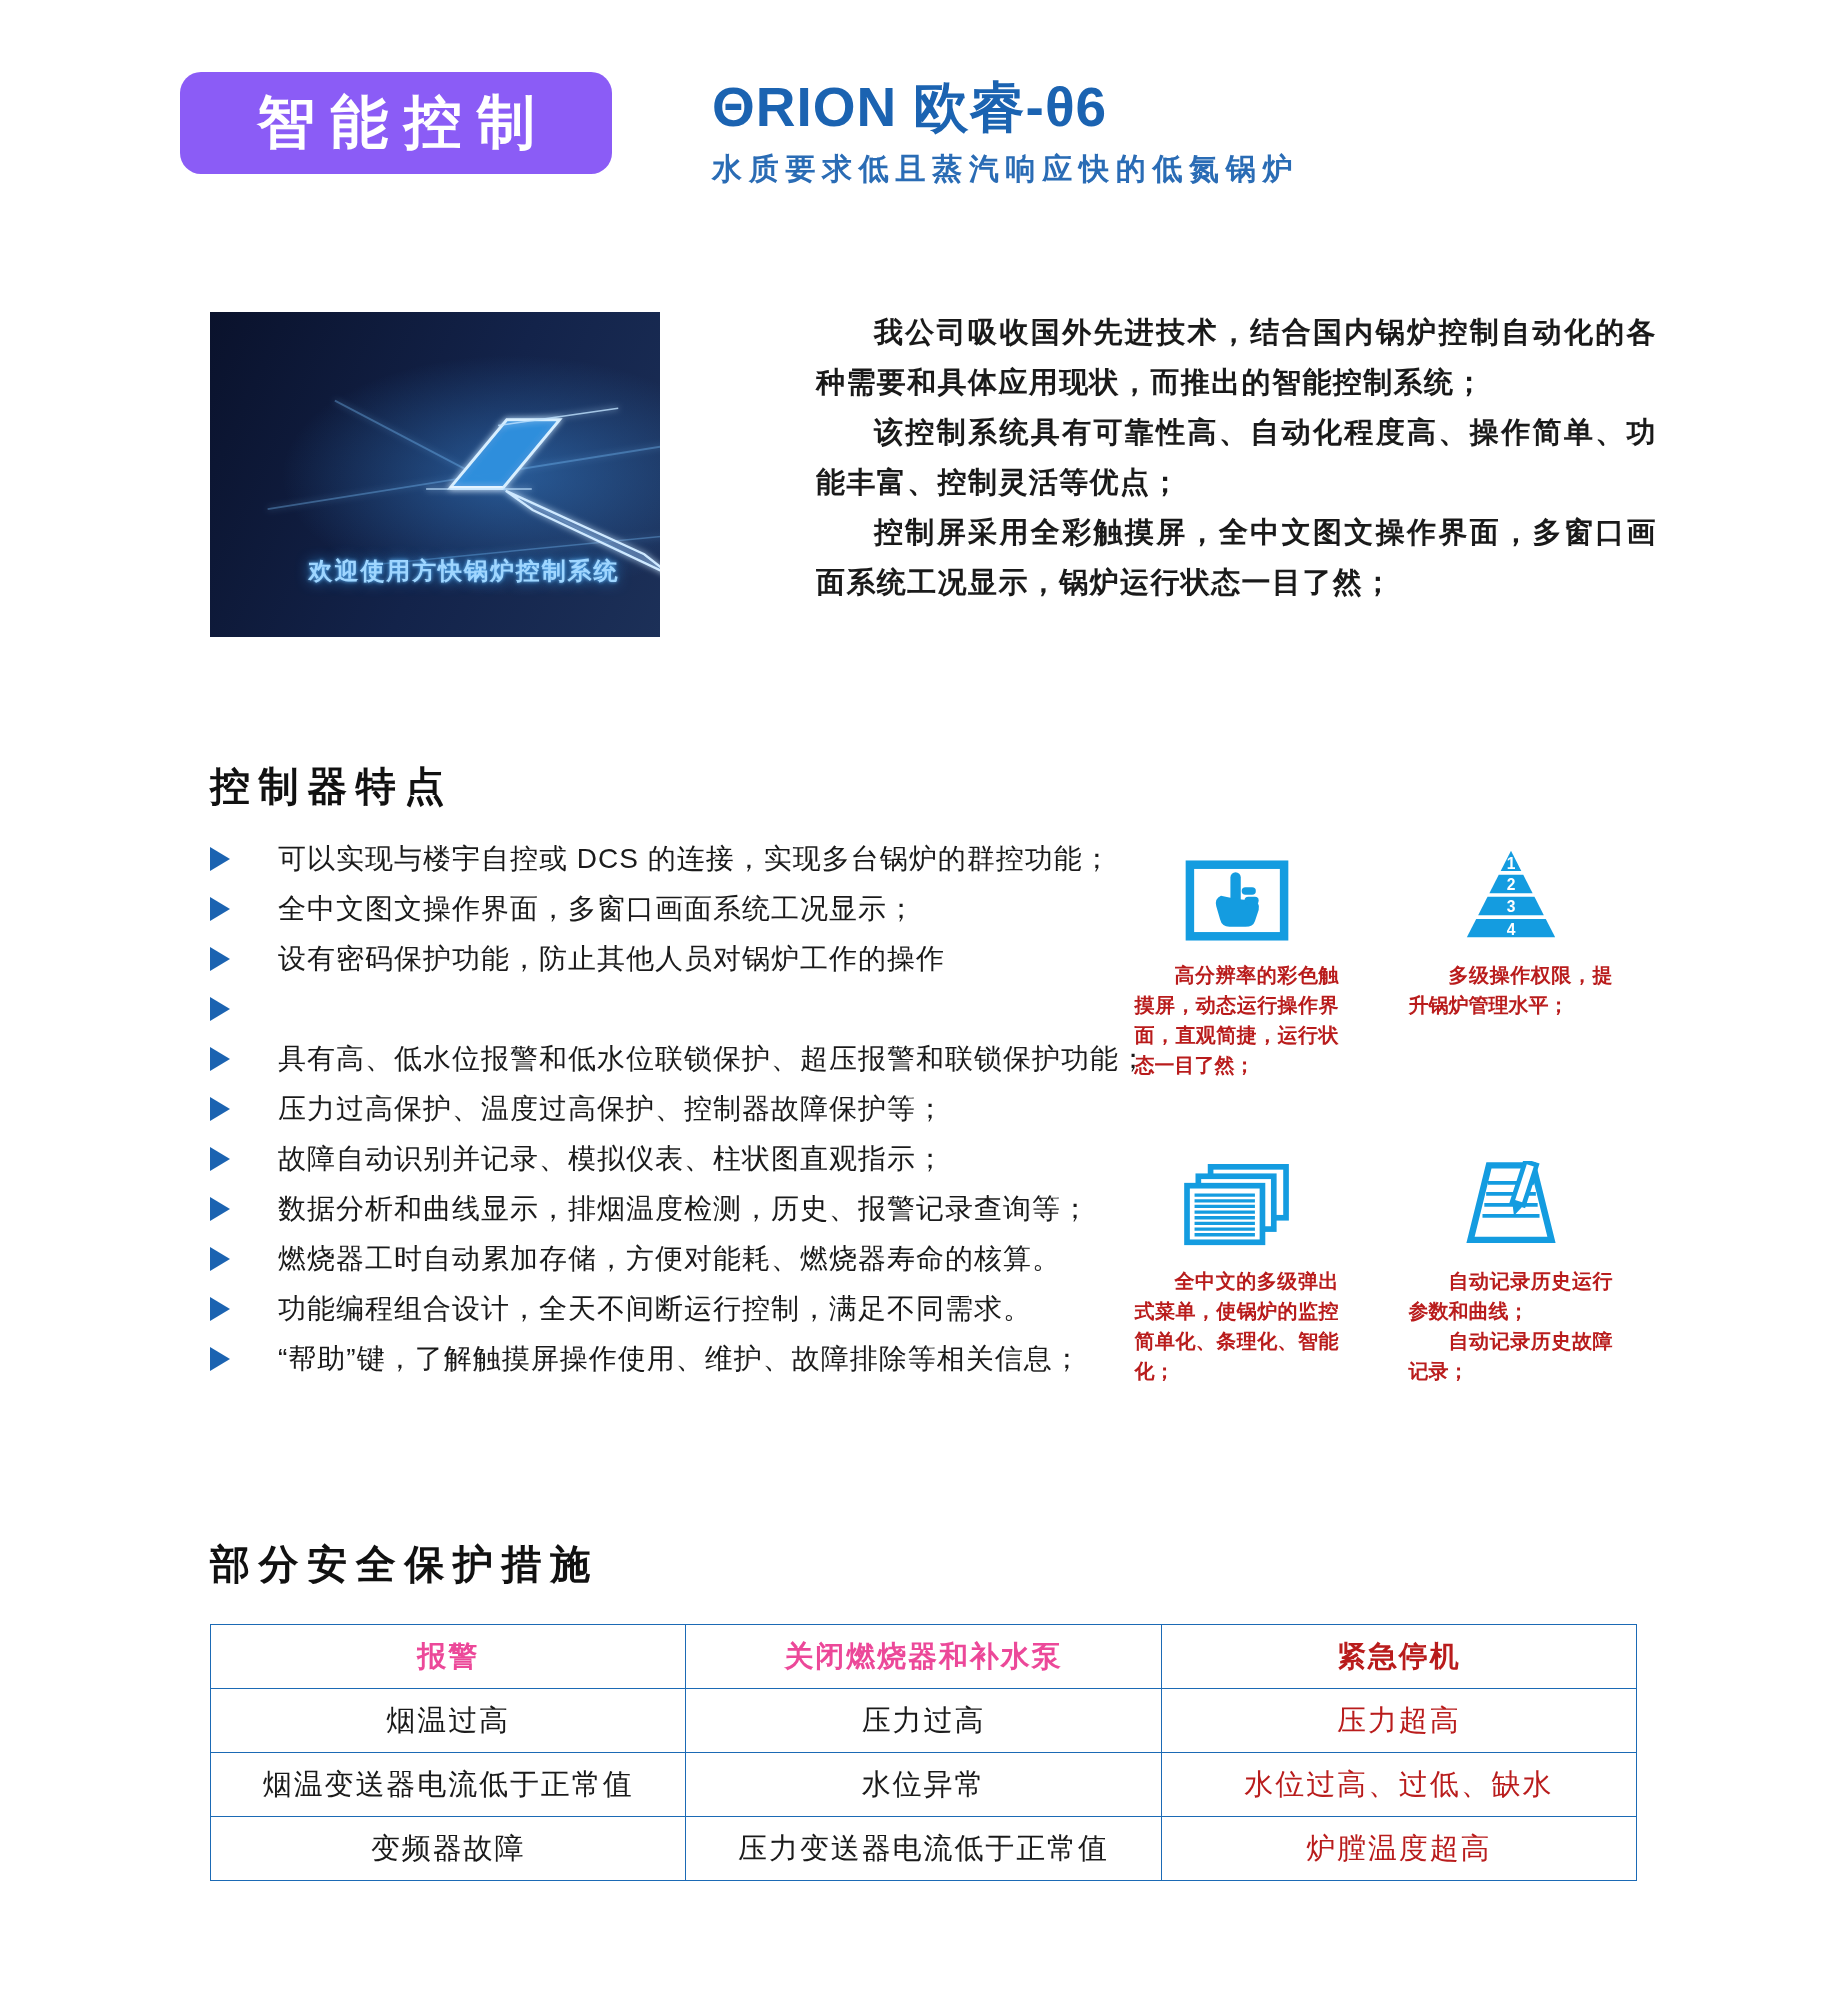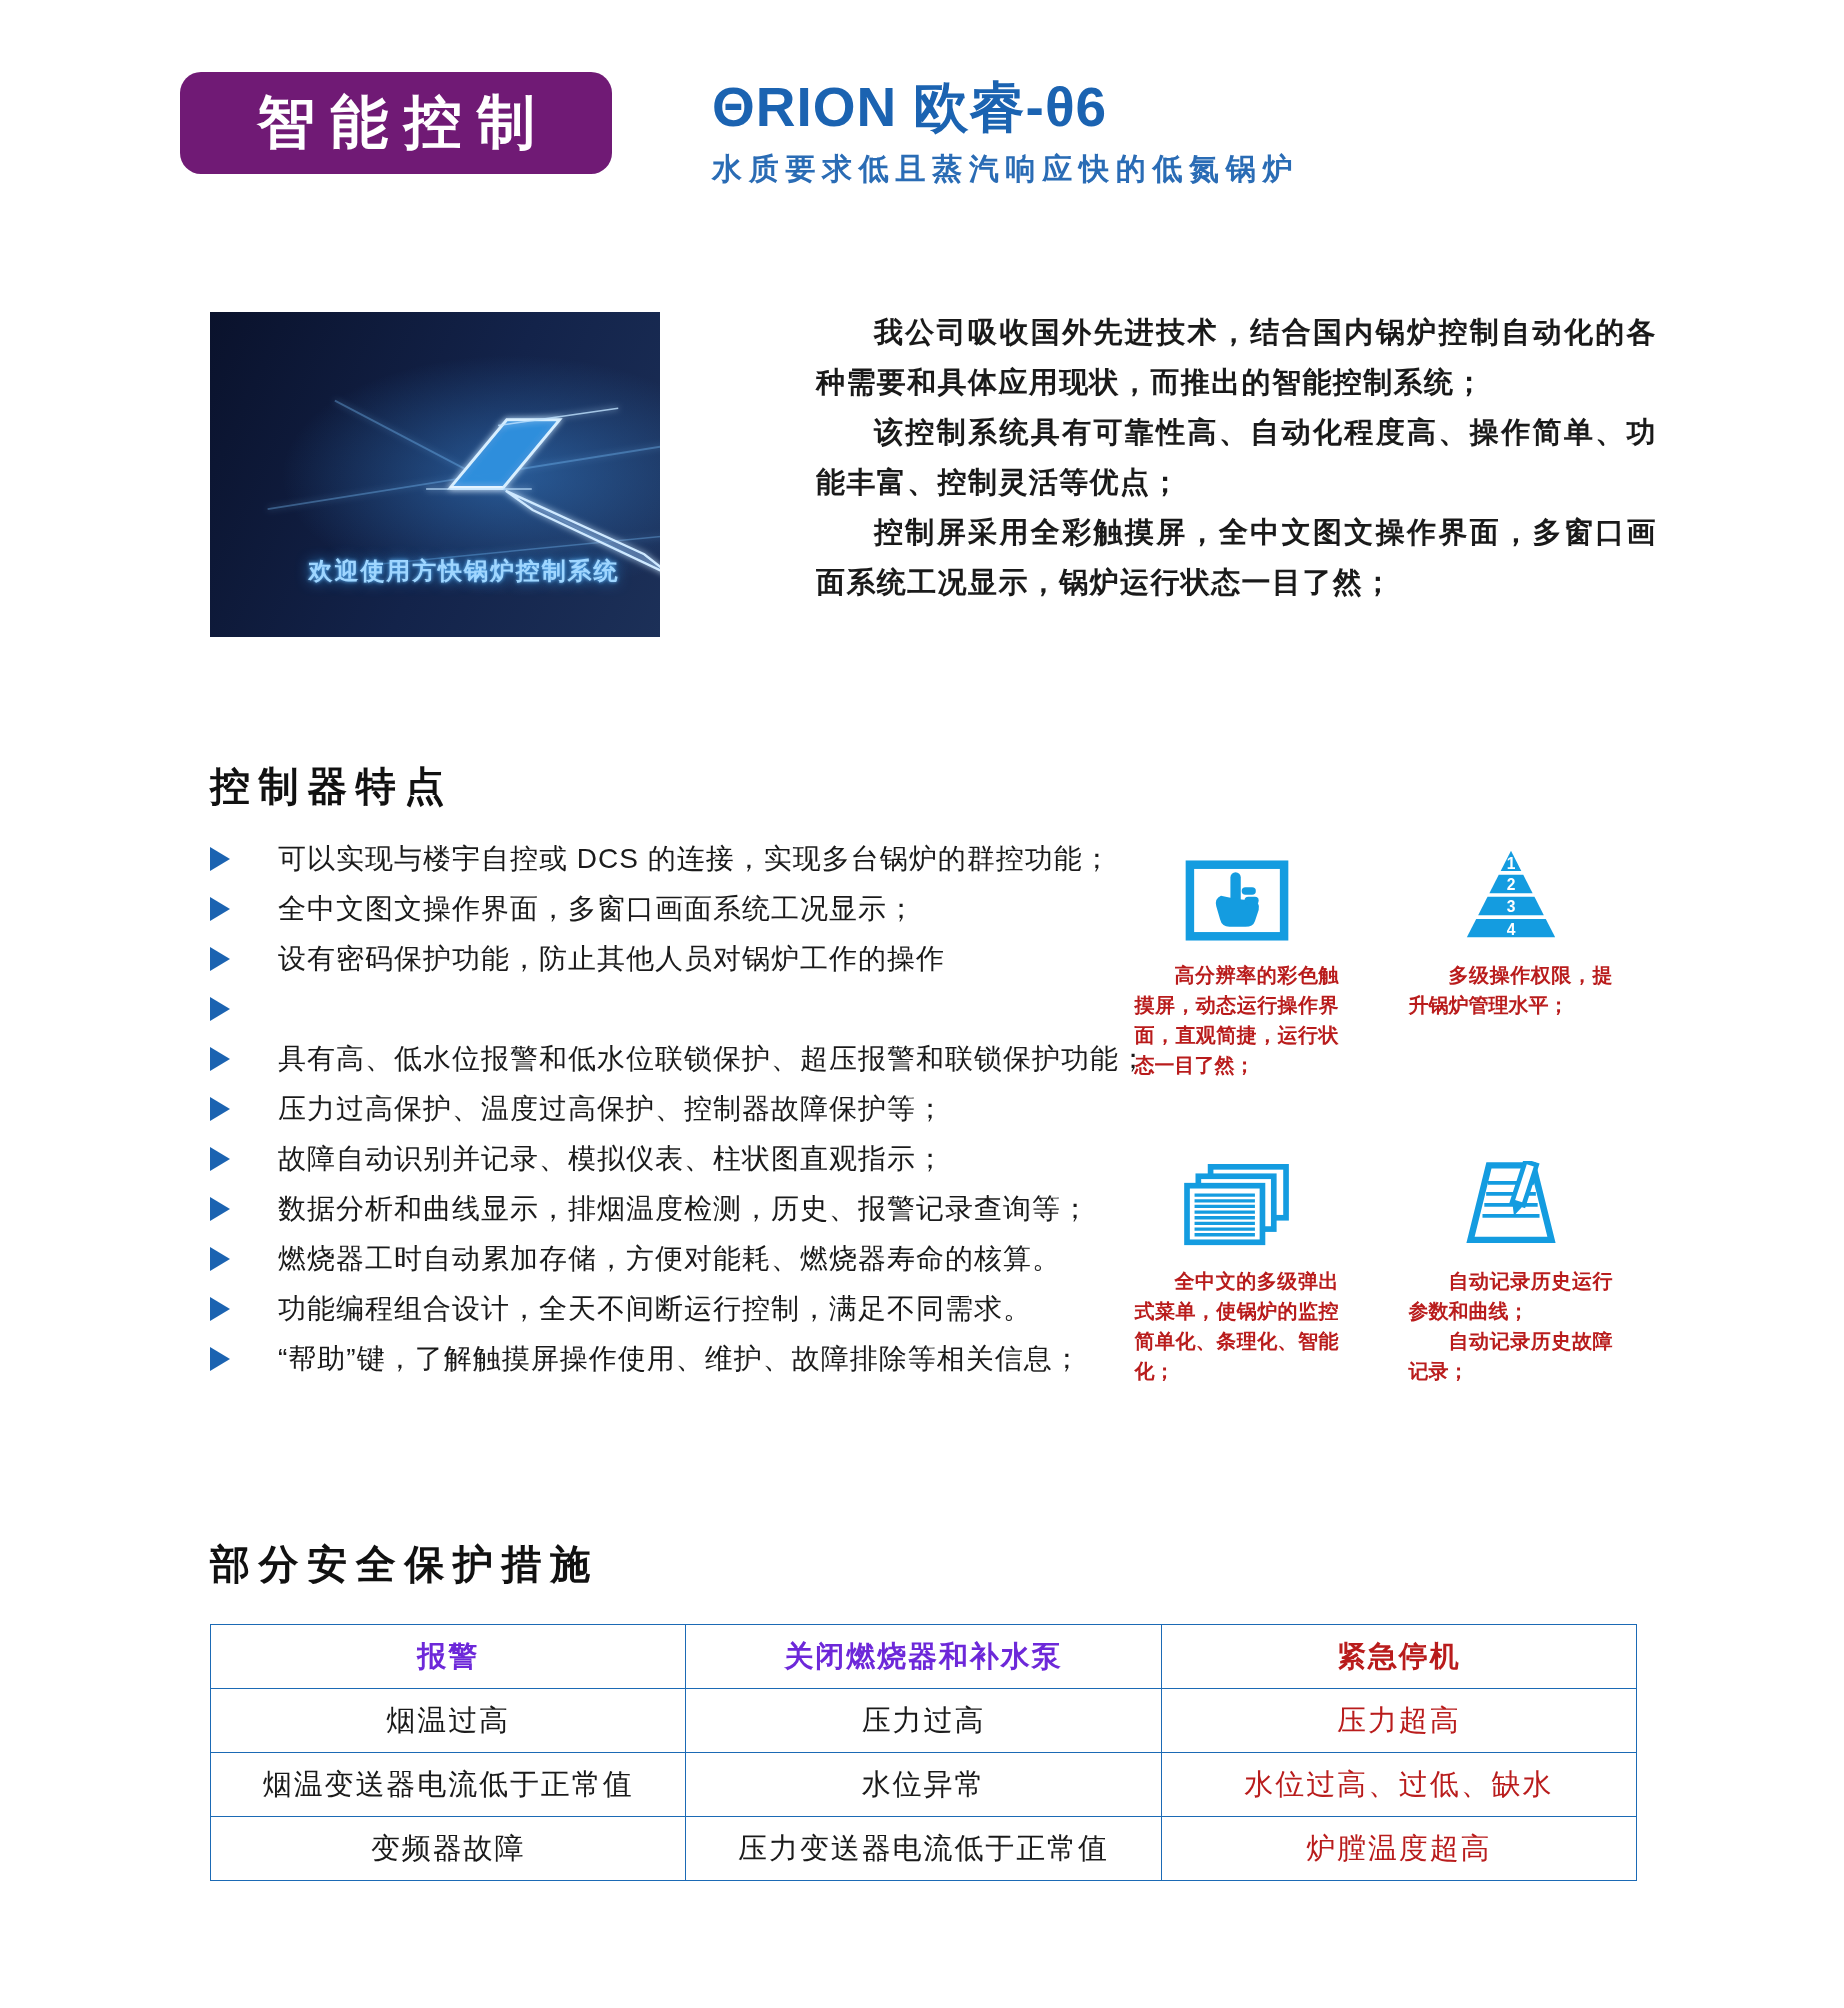--- a/index.html
+++ b/index.html
@@ -1,20 +1,20 @@
 <!DOCTYPE html>
 <html><head>
 <meta charset="utf-8">
 <style>
   html,body{margin:0;padding:0;background:#ffffff;}
   body{font-family:"Liberation Sans","DejaVu Sans",sans-serif;color:#1a1a1a;}
   .page{position:relative;width:1845px;height:2009px;background:#ffffff;overflow:hidden;}
 
   
-  .badge{position:absolute;left:180px;top:72px;width:432px;height:102px;background:#701a75;
+  .badge{position:absolute;left:180px;top:72px;width:432px;height:102px;background:#8b5cf6;
          border-radius:21px;display:flex;align-items:center;justify-content:center;
          color:#ffffff;font-size:58px;font-weight:bold;letter-spacing:15.4px;text-indent:15.4px;}
   .brand{position:absolute;left:712px;top:77px;}
   .brand-title{font-size:55px;font-weight:bold;color:#1b63b1;letter-spacing:1px;line-height:1.1;}
   .brand-subtitle{margin-top:11.5px;font-size:30px;font-weight:bold;color:#2a6cb5;letter-spacing:6.7px;}
 
   
   .hero-image{position:absolute;left:210px;top:312px;width:450px;height:325px;
               background:linear-gradient(115deg,#0a122c 0%,#13234a 55%,#1c3058 100%);overflow:hidden;}
   .hero-image svg{position:absolute;inset:0;}
@@ -42,21 +42,21 @@
   .icon-cell{display:flex;flex-direction:column;align-items:center;}
   .icon-box{height:96px;display:flex;align-items:flex-end;justify-content:center;margin-bottom:19px;}
   .caption{width:204px;font-size:20px;line-height:30px;font-weight:bold;color:#b91c1c;text-align:justify;}
   .caption p{margin:0;text-indent:2em;}
 
   
   .safety-table{position:absolute;left:210px;top:1624px;width:1427px;border-collapse:collapse;
                 table-layout:fixed;}
   .safety-table th,.safety-table td{border:1.9px solid #1b6ab5;height:61px;text-align:center;
                 font-size:29px;letter-spacing:1.9px;}
-  .safety-table th{font-weight:bold;color:#6d28d9;}
+  .safety-table th{font-weight:bold;color:#ec4899;}
   .safety-table .red{color:#b91c1c;margin-left:38px;}
 </style>
 </head>
 <body>
 
 <div class="page">
 
   <div class="badge">智能控制</div>
   <div class="brand">
     <div class="brand-title">ΘRION 欧睿-θ6</div>

